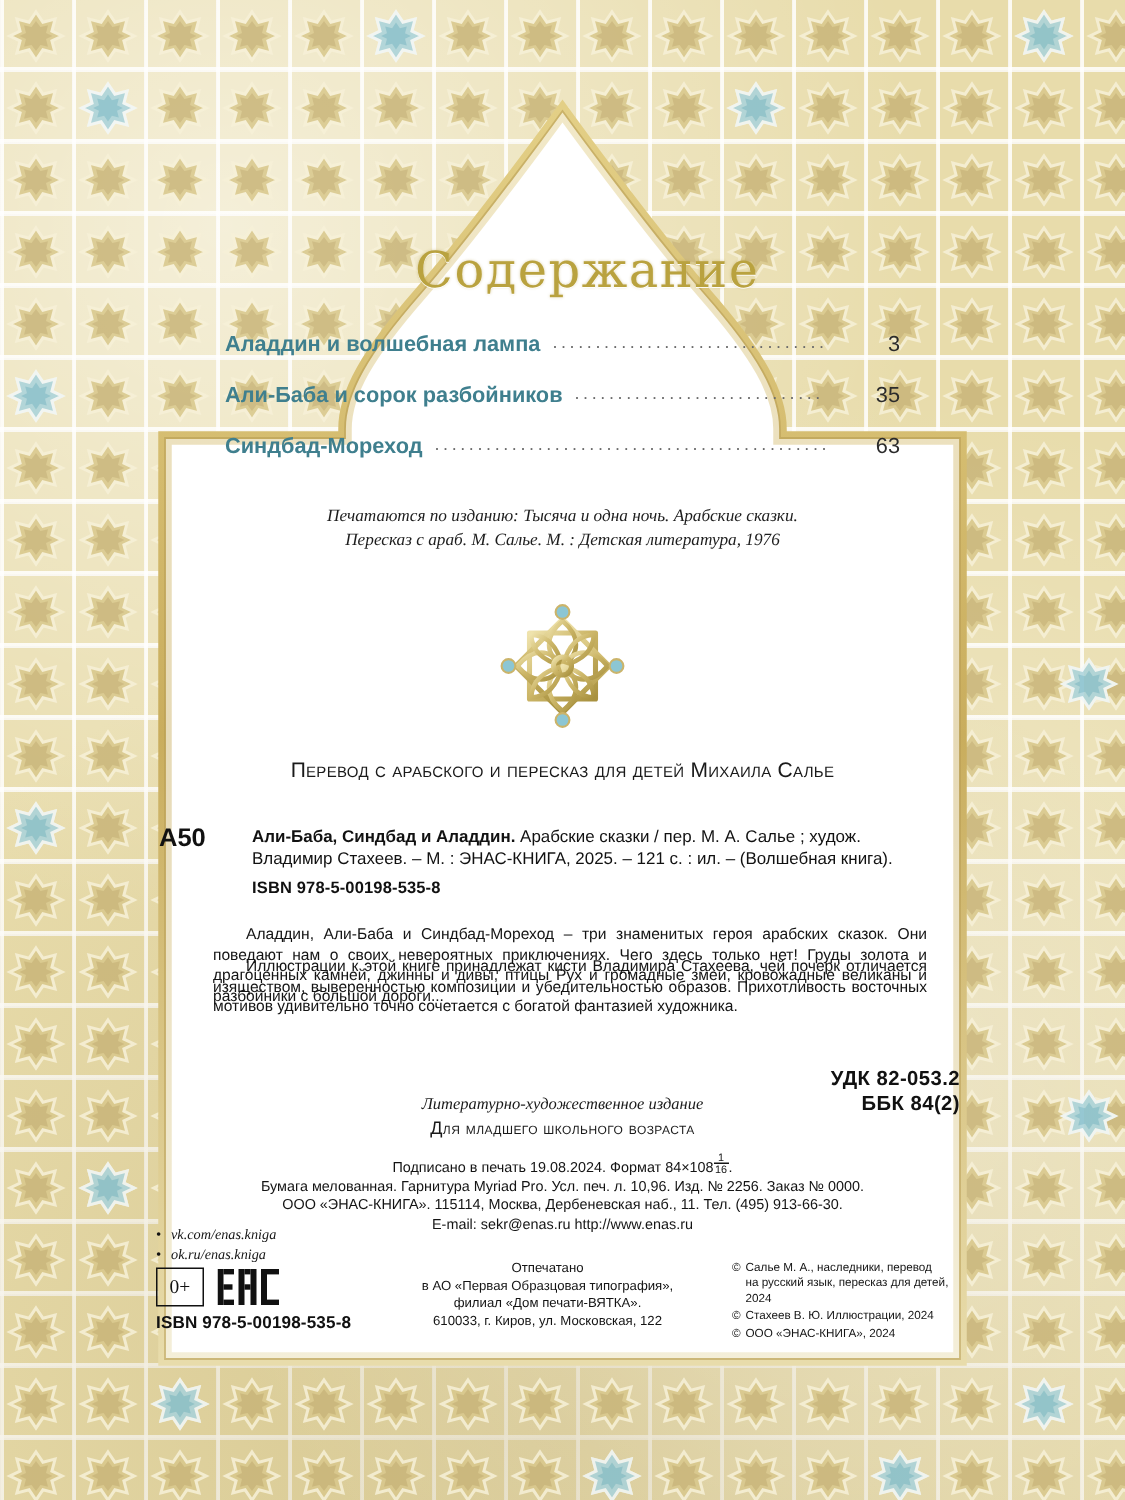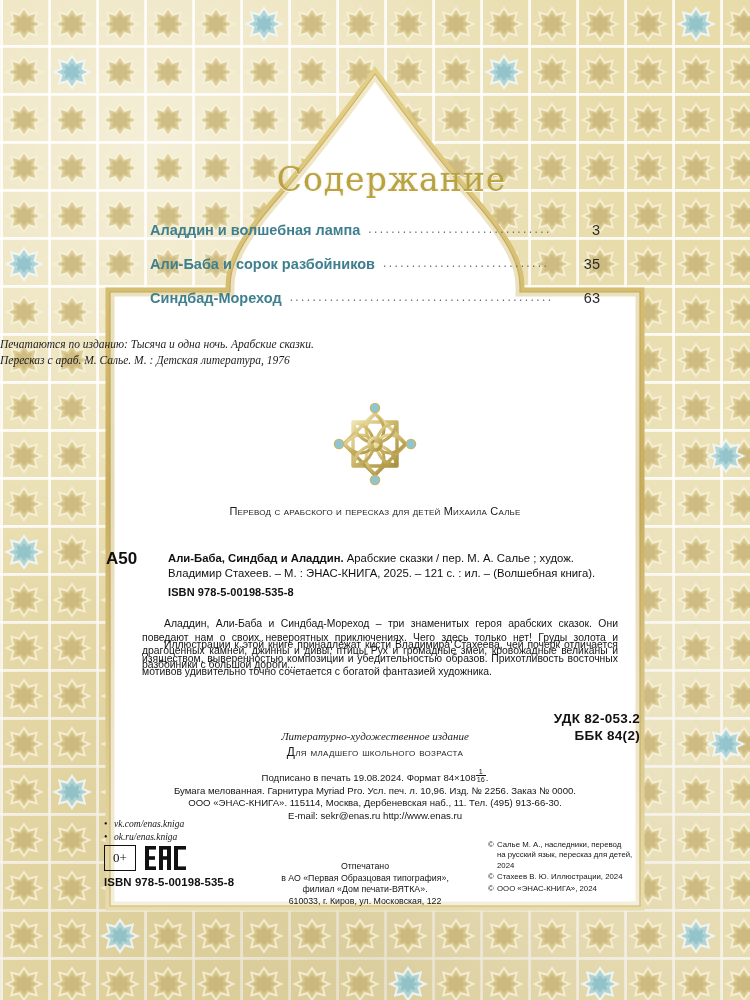--- a/index.html
+++ b/index.html
@@ -117,20 +117,21 @@
     flex: 0 0 44px;
     text-align: right;
     color: #2b2b2b;
     font-weight: normal;
     font-size: 14.5px;
   }
 
   .source-note {
     position: absolute;
     top: 336px; left: 0; right: 0;
+    text-align: center;
     font-family: "Liberation Serif", serif;
     font-style: italic;
     font-size: 11.5px;
     line-height: 16px;
     color: #1d1d1d;
   }
 
   
   .medallion {
     position: absolute;
@@ -139,21 +140,21 @@
     transform: translateX(-50%);
     width: 112px;
     height: 96px;
   }
   .medallion svg { display:block; }
 
   .translator-line {
     position: absolute;
     top: 505px; left: 0; right: 0;
     text-align: center;
-    font-size: 11px;
+    font-size: 14px;
     font-variant: small-caps;
     letter-spacing: 0.2px;
     color: #1a1a1a;
   }
 
   
   .biblio {
     position: absolute;
     top: 551px;
     left: 106px;
@@ -296,21 +297,20 @@
 
   .printer {
     position: absolute;
     top: 840px;
     left: 220px;
     width: 290px;
     text-align: center;
     font-size: 8.8px;
     line-height: 11.6px;
     color: #141414;
-    margin-top: 21px;
   }
 
   .copyrights {
     position: absolute;
     top: 840px;
     left: 488px;
     width: 170px;
     font-size: 7.8px;
     line-height: 10.4px;
     color: #141414;

